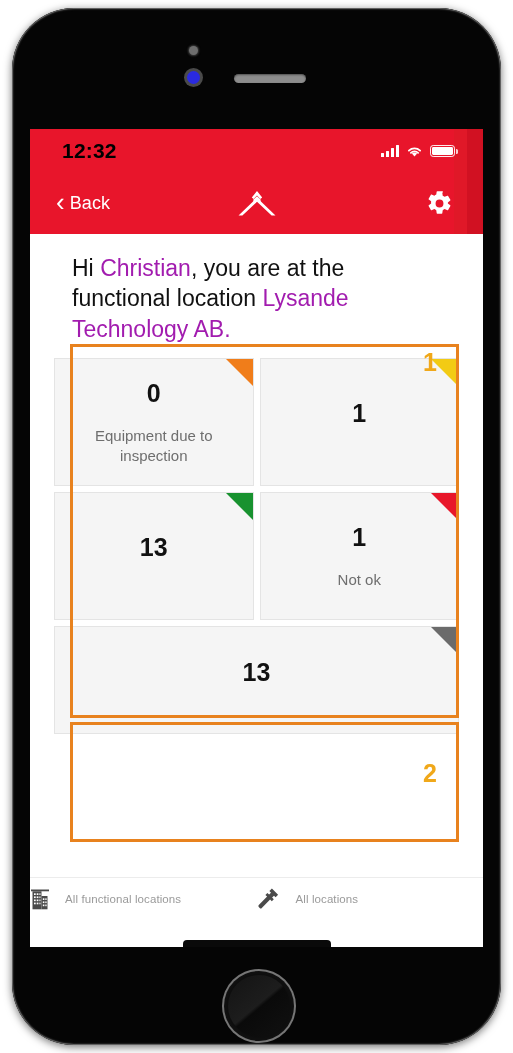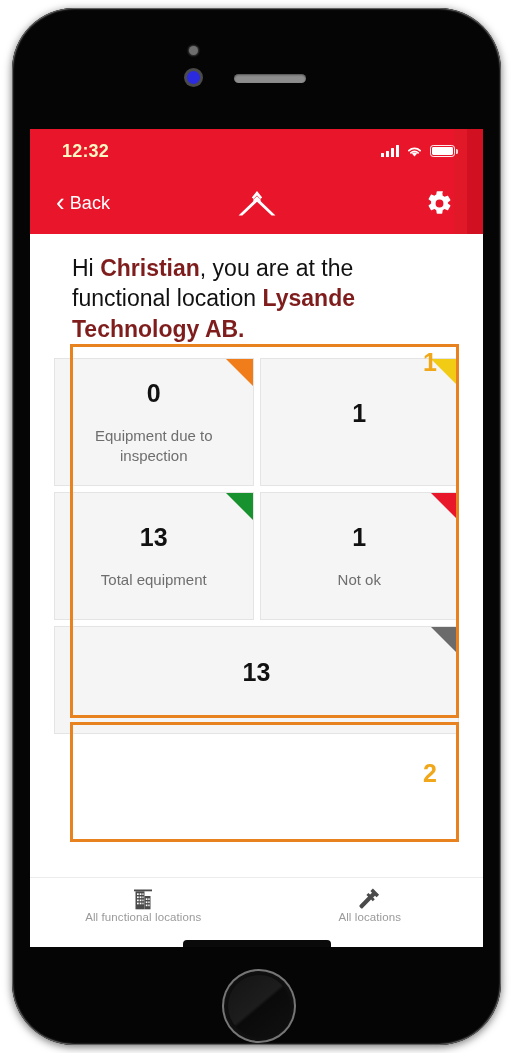--- a/index.html
+++ b/index.html
@@ -112,22 +112,22 @@
     position: relative;
     height: 44px;
     display: flex;
     align-items: center;
     justify-content: space-between;
     padding: 0 28px 0 32px;
     box-sizing: border-box;
     z-index: 3;
   }
   #status-time {
-    color: #fef9c3;
-    font-size: 18px;
+    color: #000000;
+    font-size: 21px;
     font-weight: bold;
     letter-spacing: .2px;
   }
   #status-icons {
     display: flex;
     align-items: center;
     gap: 7px;
   }
   .signal-bars { display: flex; align-items: flex-end; gap: 2px; height: 12px; }
   .signal-bars i { display: block; width: 3px; background: #ffffff; border-radius: .5px; }
@@ -227,21 +227,21 @@
   #greeting {
     position: relative;
     margin: 0;
     padding: 11px 56px 12px 18px;
     font-size: 23px;
     line-height: 1.32;
     color: #111111;
     font-weight: 500;
     z-index: 6;
   }
-  #greeting .hl { color: #7f1d1d; font-weight: bold; }
+  #greeting .hl { color: #a21caf; font-weight: normal; }
 
   
   #tile-grid {
     display: grid;
     grid-template-columns: 1fr 1fr;
     gap: 6px;
     margin-top: 2px;
   }
   .tile {
     position: relative;
@@ -291,23 +291,23 @@
     background: #ffffff;
     border-top: 1px solid #ececec;
     display: flex;
     align-items: flex-start;
     padding-top: 9px;
     box-sizing: border-box;
   }
   .tab-item {
     flex: 1;
     display: flex;
-    flex-direction: column;
-    align-items: center;
-    gap: 0;
+    flex-direction: row;
+    align-items: center;
+    gap: 15px;
     cursor: pointer;
   }
   .tab-icon { height: 24px; display: flex; align-items: center; justify-content: center; }
   .tab-label {
     font-size: 11.5px;
     color: #9a9a9a;
     letter-spacing: .1px;
   }
 
   
@@ -395,21 +395,20 @@
         </div>
 
         <div class="tile">
           <span class="tile-corner" style="border-color: transparent #f2cb14 transparent transparent;"></span>
           <div class="tile-value">1</div>
         </div>
 
         <div class="tile">
           <span class="tile-corner" style="border-color: transparent #18922f transparent transparent;"></span>
           <div class="tile-value">13</div>
-          <div class="tile-label">Total equipment</div>
         </div>
 
         <div class="tile">
           <span class="tile-corner" style="border-color: transparent #e8172a transparent transparent;"></span>
           <div class="tile-value">1</div>
           <div class="tile-label">Not ok</div>
         </div>
       </div>
 
       <div class="tile" id="tile-wide">

